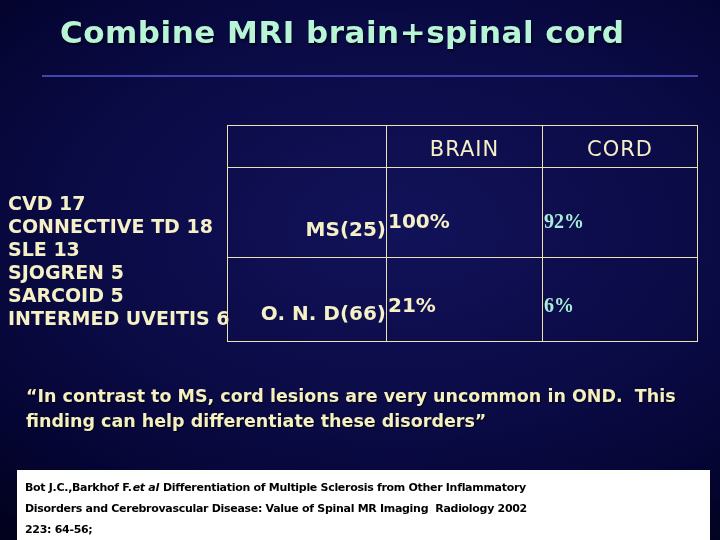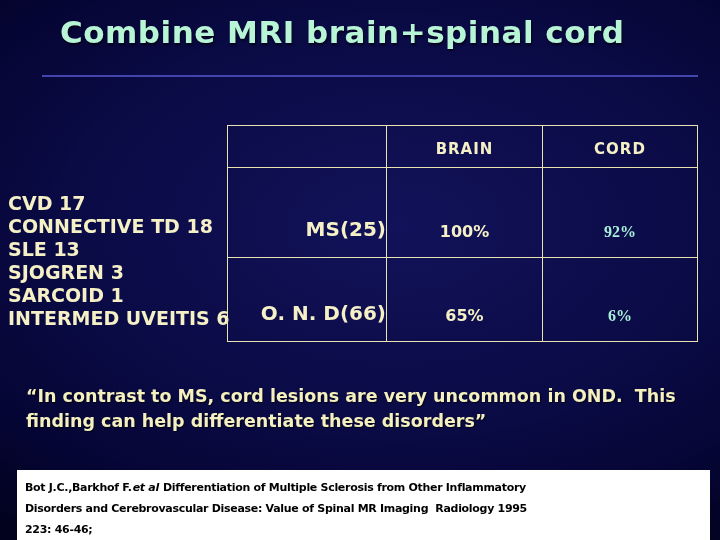--- a/index.html
+++ b/index.html
@@ -54,39 +54,38 @@
     margin: 0;
   }
   td.corner { border: none; }
   .col-label { width: 156px; }
   .col-brain { width: 153px; }
   .col-cord  { width: 152px; }
   tr.header-row { height: 42px; }
   tr.body-row-1 { height: 90px; }
   tr.body-row-2 { height: 84px; }
   th.colhead {
-    font-size: 15px;
-    font-weight: 700;
+    font-size: 21px;
+    font-weight: 400;
     letter-spacing: 1px;
     text-align: center;
     vertical-align: middle;
     padding-top: 5px;
   }
   td.rowlabel {
     font-size: 20px;
     text-align: right;
     vertical-align: bottom;
     padding: 0 0 16px 9px;
     white-space: nowrap;
   }
   td.val {
-    font-size: 16px;
-    text-align: center;
+    font-size: 20px;
     vertical-align: bottom;
-    padding-bottom: 16px;
+    padding-bottom: 24px;
   }
   td.val.cyan { color: #a8eed8; font-family: Liberation Serif, serif; }
   .quote {
     position: absolute;
     left: 26px;
     top: 384px;
     width: 706px;
     color: #f5f0c0;
     font-size: 17.5px;
     line-height: 25px;
@@ -118,47 +117,47 @@
 
 <div class="slide">
 
   <div class="title">Combine MRI brain+spinal cord</div>
   <div class="divider"></div>
 
   <div class="side-list">
     <div class="side-item">CVD 17</div>
     <div class="side-item">CONNECTIVE TD 18</div>
     <div class="side-item">SLE 13</div>
-    <div class="side-item">SJOGREN 3</div>
-    <div class="side-item">SARCOID 1</div>
+    <div class="side-item">SJOGREN 5</div>
+    <div class="side-item">SARCOID 5</div>
     <div class="side-item">INTERMED UVEITIS 6</div>
   </div>
 
   <table class="data-table">
     <tbody>
         <tr class="header-row">
       <td class="corner col-label"></td>
       <th class="colhead col-brain">BRAIN</th>
       <th class="colhead col-cord">CORD</th>
     </tr>
     <tr class="body-row-1">
       <td class="rowlabel">MS(25)</td>
       <td class="val">100%</td>
       <td class="val cyan">92%</td>
     </tr>
     <tr class="body-row-2">
       <td class="rowlabel">O. N. D(66)</td>
-      <td class="val">65%</td>
+      <td class="val">21%</td>
       <td class="val cyan">6%</td>
     </tr>
   </tbody>
     </table>
 
   <div class="quote">“In contrast to MS, cord lesions are very uncommon in OND.  This
 finding can help differentiate these disorders”</div>
 
   <div class="citation-box">
     <div class="cit-line"><span>Bot J.C.,Barkhof F.</span><span class="etal">et al</span><span>Differentiation of Multiple Sclerosis from Other Inflammatory</span></div>
-    <div class="cit-line">Disorders and Cerebrovascular Disease: Value of Spinal MR Imaging  Radiology 1995</div>
-    <div class="cit-line">223: 46-46;</div>
+    <div class="cit-line">Disorders and Cerebrovascular Disease: Value of Spinal MR Imaging  Radiology 2002</div>
+    <div class="cit-line">223: 64-56;</div>
   </div>
 
 </div>
 
 </body></html>

